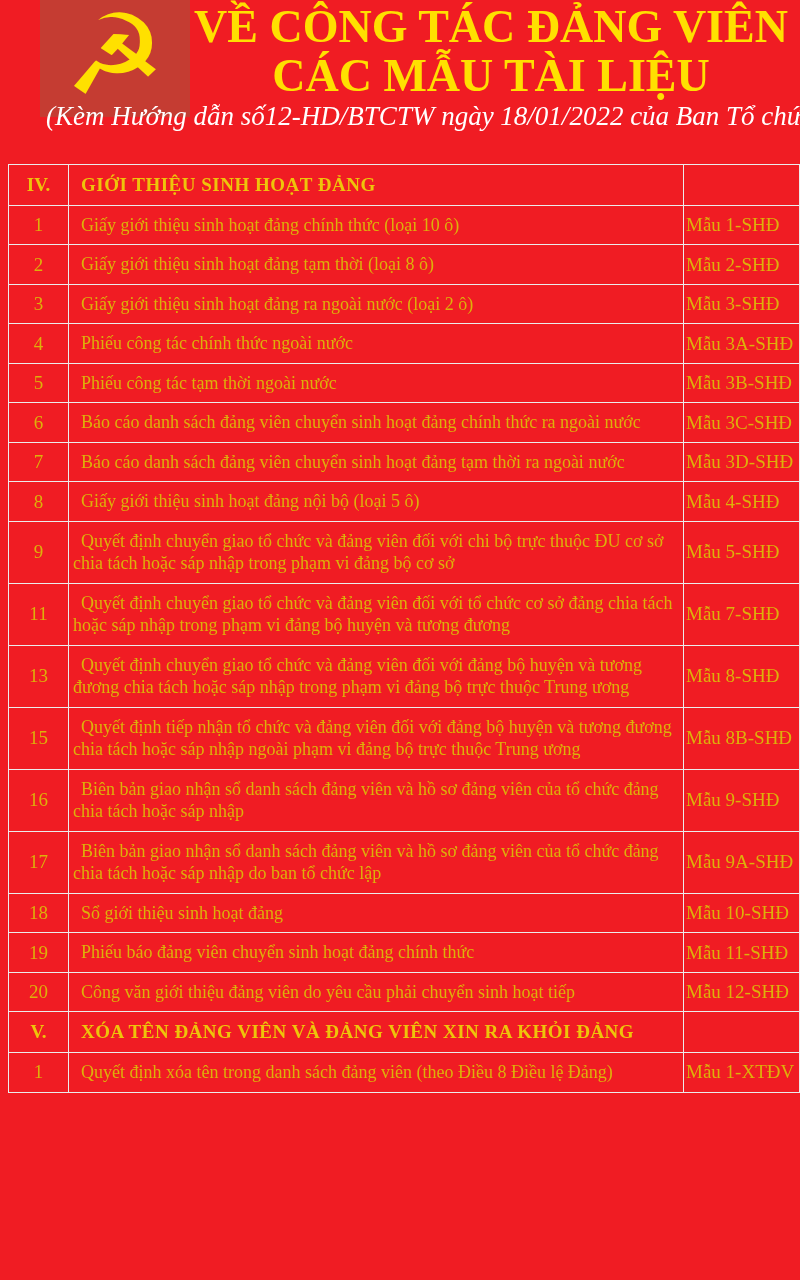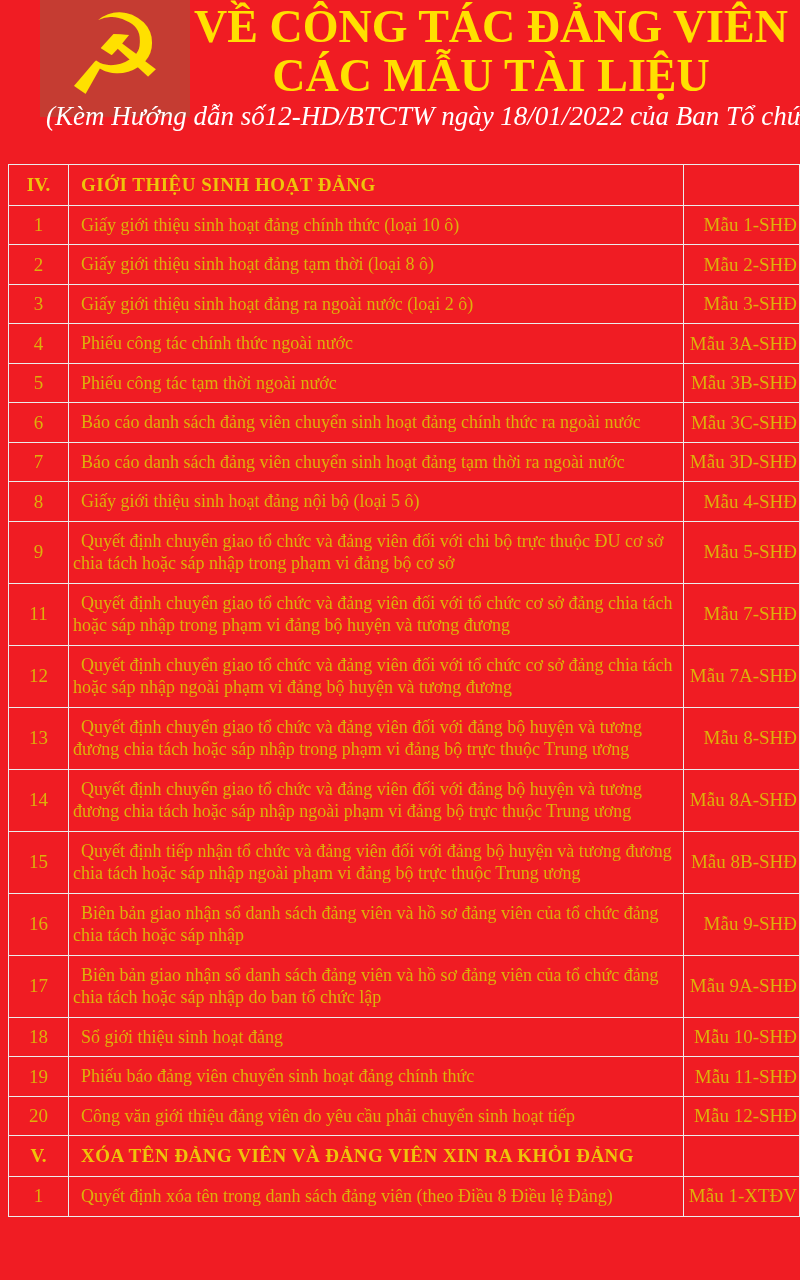--- a/index.html
+++ b/index.html
@@ -45,21 +45,21 @@
     margin-left:8px;width:792px;
     border-collapse:collapse;table-layout:fixed;
   }
   table.doc td{
     border:1px solid var(--border);
     vertical-align:middle;
     color:var(--gold);
   }
   td.col-no{width:55px;text-align:center;font-size:19px;padding:8px 2px;}
   td.col-desc{width:604px;font-size:18px;line-height:1.25;padding:8px 6px 8px 4px;text-indent:8px;}
-  td.col-form{text-align:right;font-size:19px;padding:8px 2px;white-space:nowrap;border-right:none;}
+  td.col-form{text-align:left;font-size:19px;padding:8px 2px;white-space:nowrap;border-right:none;}
   tr.section td{
     font-weight:700;color:var(--section-gold);font-size:19px;
   }
   tr.section td.col-desc{font-size:19px;letter-spacing:0.5px;}
 </style>
 </head>
 <body>
 
 <div class="header">
   <div class="emblem">
@@ -125,33 +125,23 @@
         <td class="col-no">9</td>
         <td class="col-desc">Quyết định chuyển giao tổ chức và đảng viên đối với chi bộ trực thuộc ĐU cơ sở chia tách hoặc sáp nhập trong phạm vi đảng bộ cơ sở</td>
         <td class="col-form">Mẫu 5-SHĐ</td>
       </tr>
       <tr>
         <td class="col-no">11</td>
         <td class="col-desc">Quyết định chuyển giao tổ chức và đảng viên đối với tổ chức cơ sở đảng chia tách hoặc sáp nhập trong phạm vi đảng bộ huyện và tương đương</td>
         <td class="col-form">Mẫu 7-SHĐ</td>
       </tr>
       <tr>
-        <td class="col-no">12</td>
-        <td class="col-desc">Quyết định chuyển giao tổ chức và đảng viên đối với tổ chức cơ sở đảng chia tách hoặc sáp nhập ngoài phạm vi đảng bộ huyện và tương đương</td>
-        <td class="col-form">Mẫu 7A-SHĐ</td>
-      </tr>
-      <tr>
         <td class="col-no">13</td>
         <td class="col-desc">Quyết định chuyển giao tổ chức và đảng viên đối với đảng bộ huyện và tương đương chia tách hoặc sáp nhập trong phạm vi đảng bộ trực thuộc Trung ương</td>
         <td class="col-form">Mẫu 8-SHĐ</td>
-      </tr>
-      <tr>
-        <td class="col-no">14</td>
-        <td class="col-desc">Quyết định chuyển giao tổ chức và đảng viên đối với đảng bộ huyện và tương đương chia tách hoặc sáp nhập ngoài phạm vi đảng bộ trực thuộc Trung ương</td>
-        <td class="col-form">Mẫu 8A-SHĐ</td>
       </tr>
       <tr>
         <td class="col-no">15</td>
         <td class="col-desc">Quyết định tiếp nhận tổ chức và đảng viên đối với đảng bộ huyện và tương đương chia tách hoặc sáp nhập ngoài phạm vi đảng bộ trực thuộc Trung ương</td>
         <td class="col-form">Mẫu 8B-SHĐ</td>
       </tr>
       <tr>
         <td class="col-no">16</td>
         <td class="col-desc">Biên bản giao nhận sổ danh sách đảng viên và hồ sơ đảng viên của tổ chức đảng chia tách hoặc sáp nhập</td>
         <td class="col-form">Mẫu 9-SHĐ</td>

